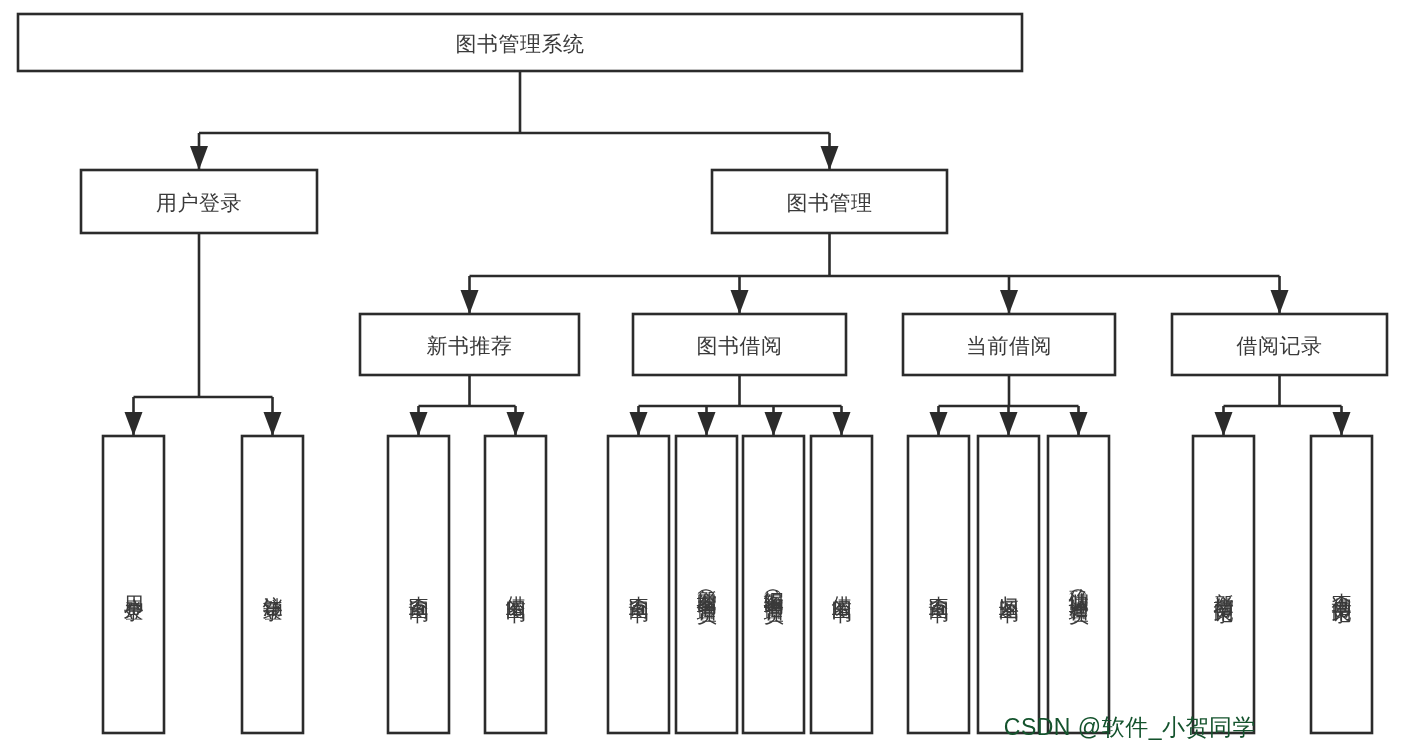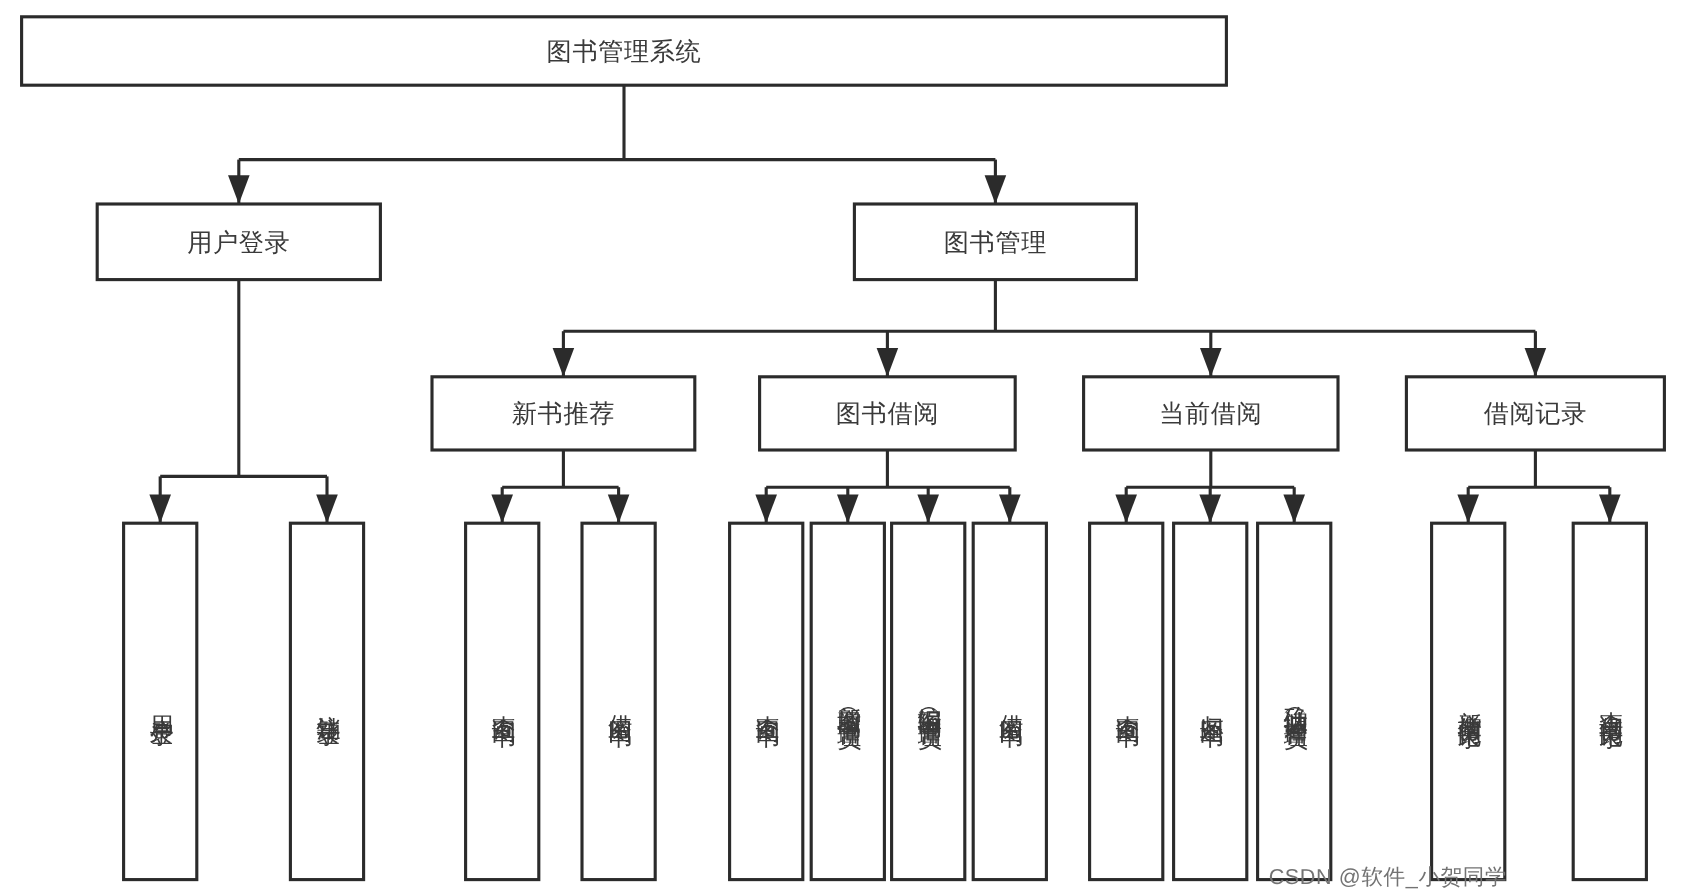--- a/index.html
+++ b/index.html
@@ -65,22 +65,22 @@
     line-height: 1.18;
     letter-spacing: 2.5px;
     white-space: nowrap;
     text-align: center;
   }
   .watermark {
     position: absolute;
     right: 10px;
     bottom: 4px;
     font-family: "Liberation Sans", "DejaVu Sans", sans-serif;
-    font-size: 18px;
-    color: #737373;
+    font-size: 23px;
+    color: #14532d;
     white-space: nowrap;
     letter-spacing: 0.5px;
   }
 </style>
 </head>
 <body>
 
 <div id="diagram-root">
 
   <svg class="diagram-svg" viewBox="0 0 1405 747">

